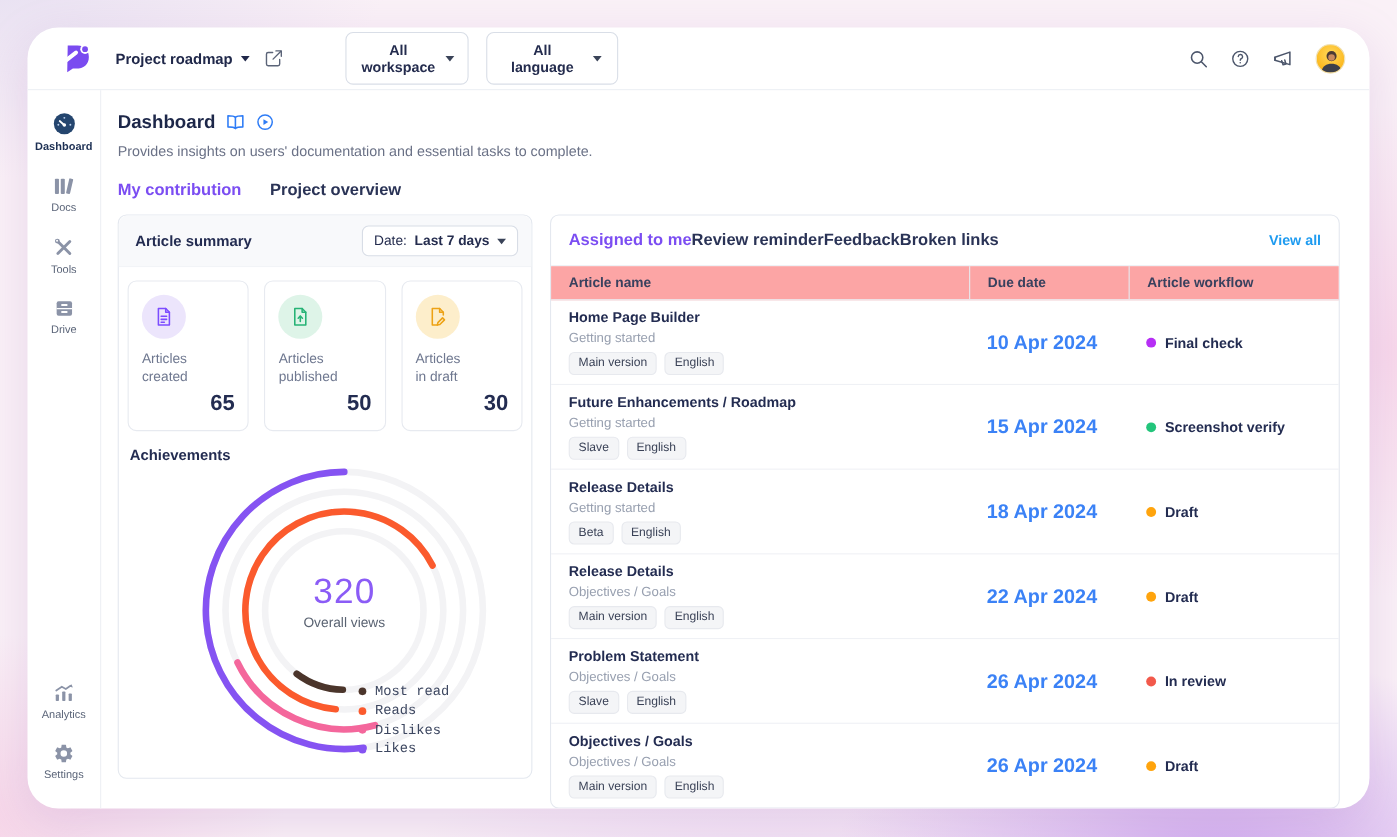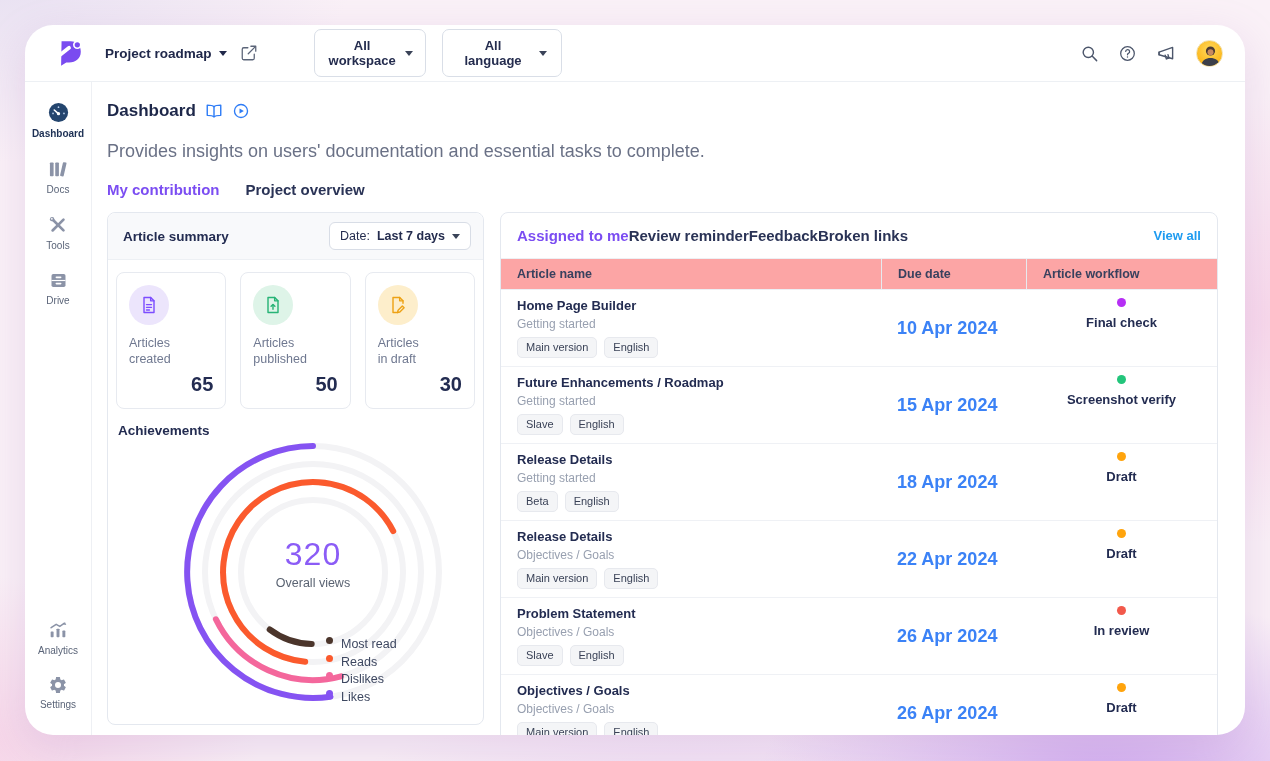--- a/index.html
+++ b/index.html
@@ -36,21 +36,21 @@
   .shell { flex:1; display:flex; min-height:0; }
   .sidebar { width:67px; flex:none; border-right:1px solid #eef0f4; display:flex; flex-direction:column; align-items:stretch; padding:13px 0 12px; }
   .side-item { display:flex; flex-direction:column; align-items:center; gap:4px; padding:6px 0; margin-bottom:7px; cursor:pointer; }
   .side-item .lbl { font-size:10px; color:#5a6478; }
   .side-item.active .lbl { color:#1d3054; font-weight:700; }
   .side-spacer { flex:1; }
   
   .main { flex:1; min-width:0; padding:19px 27px 0 15px; overflow:hidden; }
   .page-title-row { display:flex; align-items:center; gap:9px; }
   .page-title { font-size:17px; font-weight:700; color:#1d2749; }
-  .page-desc { margin-top:20px; font-size:18px; color:#6a7186; }
+  .page-desc { margin-top:9px; font-size:13px; color:#6a7186; }
   .page-tabs { margin-top:19px; display:flex; gap:26px; }
   .tab { font-size:15px; font-weight:700; color:#2a3356; cursor:pointer;text-align:center; }
   .tab.active { color:#7b4df2; }
   .cards { margin-top:14px; display:flex; gap:16px; align-items:flex-start; }
   .card { background:#fff; border:1px solid #e4e8ef; border-radius:8px; }
   
   .card-summary { width:377px; flex:none; }
   .card-summary-head { display:flex; align-items:center; justify-content:space-between; background:#f8f9fb; border-bottom:1px solid #edf0f4; padding:9px 12px 9px 15px; border-radius:8px 8px 0 0; }
   .card-summary-head .ttl { font-size:13.5px; font-weight:700; color:#232c51; }
   .date-btn { display:flex; align-items:center; gap:7px; background:#fff; border:1px solid #d8dde6; border-radius:6px; padding:6px 10px; font-size:12.5px; color:#242c4e; font-family:inherit; cursor:pointer; }
@@ -62,40 +62,40 @@
   .stat-bubble { width:40px; height:40px; border-radius:50%; display:flex; align-items:center; justify-content:center; }
   .stat-label { margin-top:10px; font-size:12.5px; line-height:16px; color:#6f7890; }
   .stat-value { margin-top:6px; font-size:20px; font-weight:700; color:#232c51;text-align:right; }
   .ach-title { margin:14px 2px 0; font-size:13.5px; font-weight:700; color:#232c51; }
   .chart-wrap { position:relative; height:276px; margin-top:2px; }
   .chart-wrap svg.rings { position:absolute; left:0; top:0; }
   .chart-center { position:absolute; left:107px; top:96px; width:180px; text-align:center; pointer-events:none; }
   .chart-center .val { font-size:32px; color:#8b5cf6; letter-spacing:1px; }
   .chart-center .cap { margin-top:3px; font-size:12.5px; color:#5a6372; }
   .chart-legend { position:absolute; left:210px; top:197px; }
-  .legend-item { display:flex; gap:8px; height:17.5px; cursor:pointer; }
+  .legend-item { display:flex; align-items:center; gap:8px; height:17.5px; cursor:pointer;font-family:Liberation Mono, monospace; }
   .legend-item .dot { width:7px; height:7px; border-radius:50%; flex:none; }
   .legend-item .txt { font-size:12.5px; color:#3d4760; }
   
   .card-tasks { flex:1; min-width:0; }
   .task-tabs { display:flex; align-items:center; gap:22px; padding:0 16px; height:46px; border-bottom:1px solid #edf0f4; }
   .view-all { margin-left:auto; font-size:13px; font-weight:600; color:#1e9bf0; cursor:pointer; }
   .task-grid { display:grid; grid-template-columns:380px 145px 1fr; }
   .task-head { background:#fca5a5; border-bottom:1px solid #eceff4; }
   .task-head .hcell { font-size:12.5px; font-weight:700; color:#39415e; padding:8px 16px; }
   .task-head .hcell + .hcell { border-left:1px solid #e7eaef; }
   .task-row { border-bottom:1px solid #eff1f5; cursor:pointer; }
   .task-row:last-child { border-bottom:none; }
   .tcell { padding:8px 16px; }
   .row-name { font-size:13px; font-weight:700; color:#232c51; line-height:16px; }
   .row-cat { margin-top:3px; font-size:12px; color:#98a0b0; line-height:14px; }
   .row-tags { margin-top:6px; display:flex; gap:7px; }
   .chip { background:#f4f5f7; border:1px solid #e7e9ee; border-radius:5px; padding:2px 8px 3px; font-size:11px; color:#3a4257; line-height:14px; }
   .cell-mid { display:flex; align-items:center; font-size:18px; font-weight:600; color:#3b82f6; }
-  .cell-status { display:flex; align-items:center; gap:8px; font-size:13px; font-weight:600; color:#232c51;flex-direction:column; }
+  .cell-status { display:flex; align-items:center; gap:8px; font-size:13px; font-weight:600; color:#232c51; }
   .status-dot { width:9px; height:9px; border-radius:50%; flex:none; }
 </style>
 </head>
 <body>
 
 <div class="app">
 
   <div class="topbar">
     <span class="logo">
       <svg width="30" height="30" viewBox="0 0 32 32">

